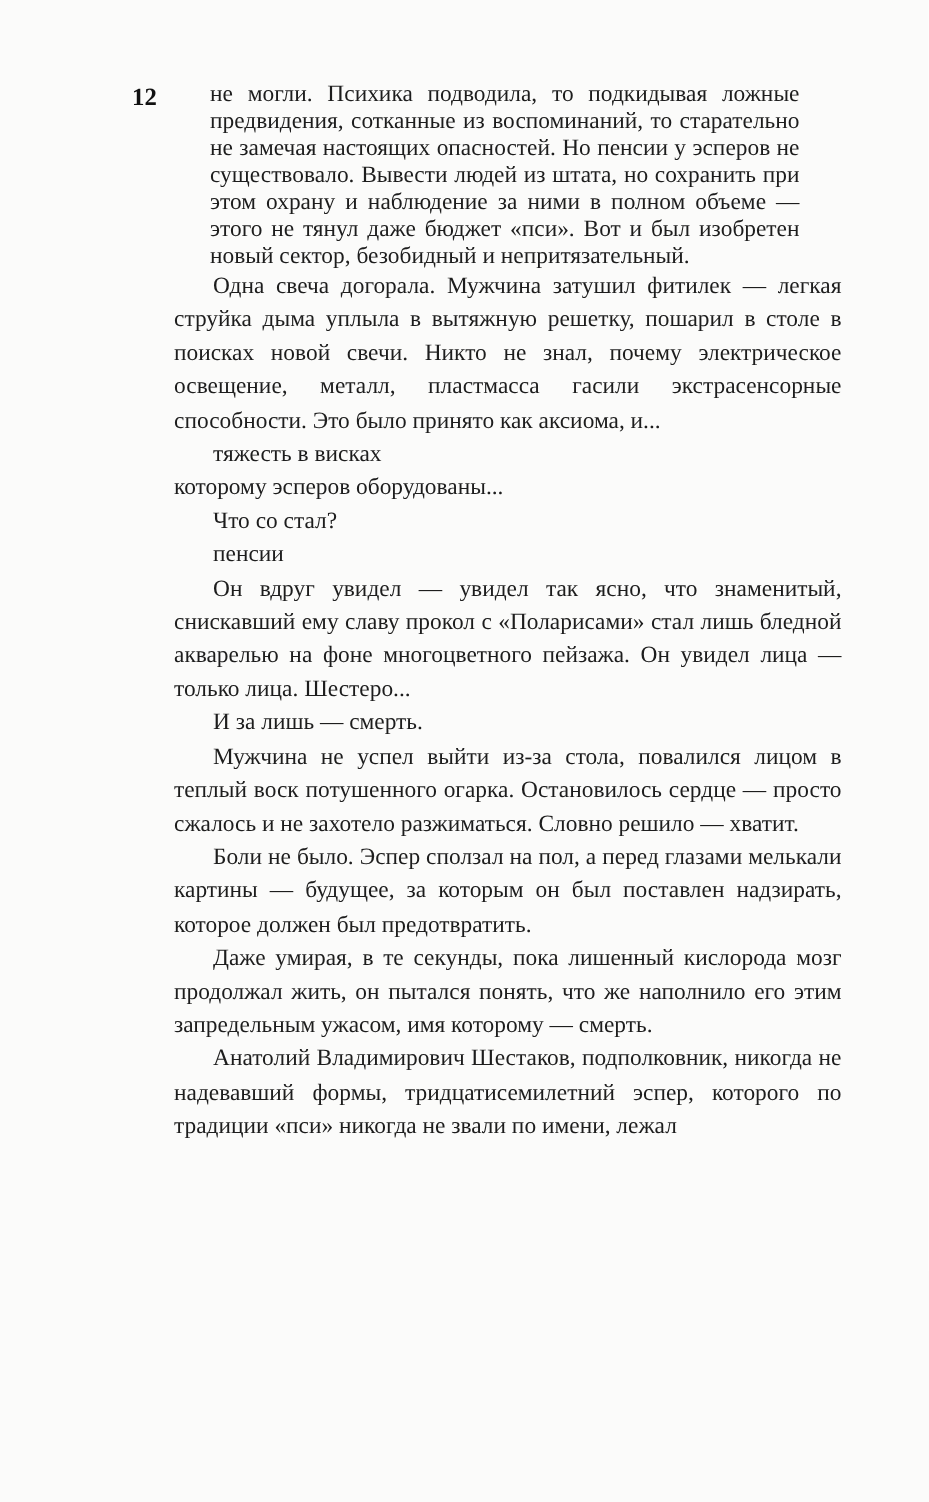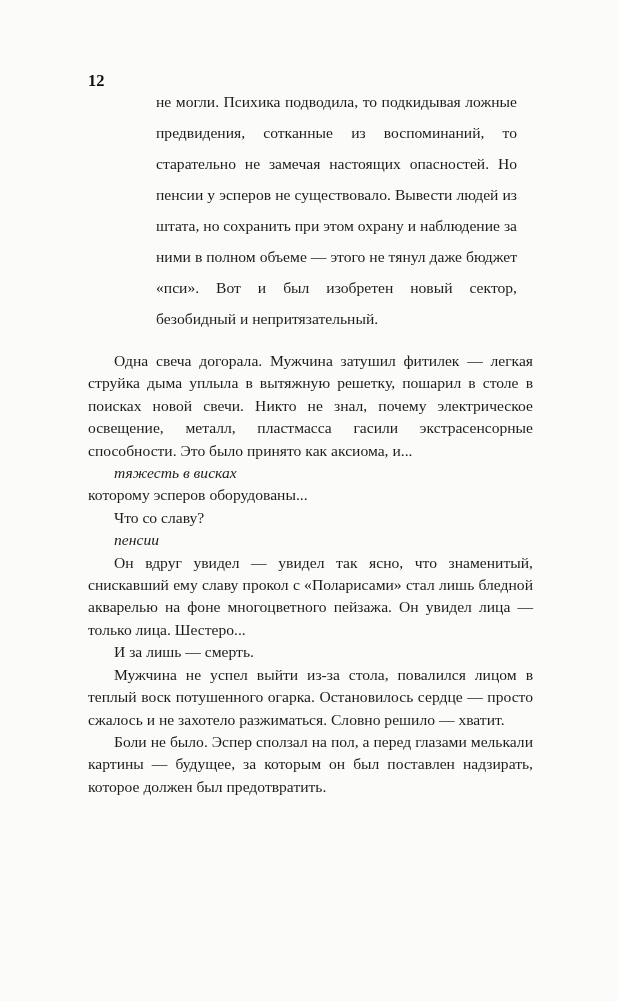--- a/index.html
+++ b/index.html
@@ -17,84 +17,86 @@
   .page {
     position: relative;
     width: 619px;
     height: 1001px;
     box-sizing: border-box;
     background: #fbfbfa;
   }
   .content {
     position: absolute;
     left: 88px;
-    top: 70px;
+    top: 54px;
     width: 445px;
   }
   .first-line-row {
     display: flex;
     align-items: flex-start;
   }
   .folio {
     font-family: "Liberation Serif", serif;
     font-weight: bold;
     font-size: 16.5px;
     line-height: 22.4px;
     width: 52px;
     flex: 0 0 52px;
     color: #111111;
   }
   .first-para {
     flex: 1 1 auto;
-    margin: 16px;
+    margin: 0;
     font-size: 15.6px;
-    line-height: 31px;
+    line-height: 18px;
     text-align: justify;
     text-align-last: left;
     text-indent: 0;
     hyphens: none;
     color: #1d1d1d;
   }
   p.body-para {
     margin: 0;
     font-size: 15.6px;
     line-height: 22.4px;
     text-align: justify;
     text-align-last: left;
     text-indent: 26px;
     color: #1d1d1d;
   }
   p.cont {
     text-indent: 0;
   }
   p.italic {
-    font-style: italic;
   }
   .para-wrap {
     position: relative;
     width: 445px;
+    margin-left: 28px;
   }
 </style>
 </head>
 <body>
 
 <div class="page">
   <div class="content">
 
     <div class="first-line-row">
       <div class="folio">12</div>
       <p class="first-para">не могли. Психика подводила, то подкидывая ложные предвидения, сотканные из воспоминаний, то старательно не замечая настоящих опасностей. Но пенсии у эсперов не существовало. Вывести людей из штата, но сохранить при этом охрану и наблюдение за ними в полном объеме — этого не тянул даже бюджет «пси». Вот и был изобретен новый сектор, безобидный и непритязательный.</p>
     </div>
 
     <div class="para-wrap">
       <p class="body-para">Одна свеча догорала. Мужчина затушил фитилек — легкая струйка дыма уплыла в вытяжную решетку, пошарил в столе в поисках новой свечи. Никто не знал, почему электрическое освещение, металл, пластмасса гасили экстрасенсорные способности. Это было принято как аксиома, и...</p>
       <p class="body-para italic">тяжесть в висках</p>
       <p class="body-para cont">которому эсперов оборудованы...</p>
-      <p class="body-para">Что со славу?</p>
+      <p class="body-para">Что со стал?</p>
       <p class="body-para italic">пенсии</p>
       <p class="body-para">Он вдруг увидел — увидел так ясно, что знаменитый, снискавший ему славу прокол с «Поларисами» стал лишь бледной акварелью на фоне многоцветного пейзажа. Он увидел лица — только лица. Шестеро...</p>
       <p class="body-para">И за лишь — смерть.</p>
       <p class="body-para">Мужчина не успел выйти из-за стола, повалился лицом в теплый воск потушенного огарка. Остановилось сердце — просто сжалось и не захотело разжиматься. Словно решило — хватит.</p>
       <p class="body-para">Боли не было. Эспер сползал на пол, а перед глазами мелькали картины — будущее, за которым он был поставлен надзирать, которое должен был предотвратить.</p>
+      <p class="body-para">Даже умирая, в те секунды, пока лишенный кислорода мозг продолжал жить, он пытался понять, что же наполнило его этим запредельным ужасом, имя которому — смерть.</p>
+      <p class="body-para">Анатолий Владимирович Шестаков, подполковник, никогда не надевавший формы, тридцатисемилетний эспер, которого по традиции «пси» никогда не звали по имени, лежал</p>
     </div>
 
   </div>
 </div>
 
 </body></html>

